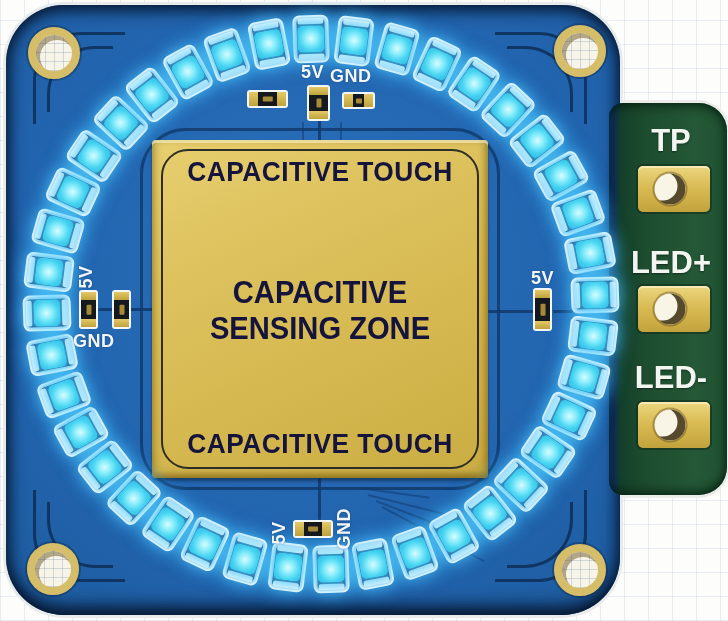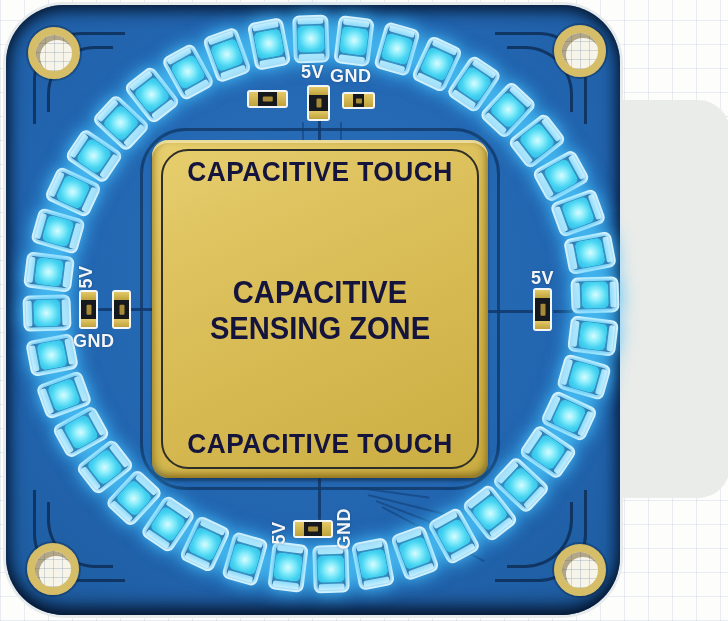--- a/index.html
+++ b/index.html
@@ -70,21 +70,21 @@
     border:3px solid rgba(13,45,84,.65); border-radius:46px; z-index:3;
   }
   .chev { position:absolute; width:92px; height:92px; box-sizing:border-box; border:0 solid rgba(12,42,80,.78); z-index:3; }
   .chev.i { width:66px; height:66px; }
   .c-tl { border-top-width:3px; border-left-width:3px; border-top-left-radius:48px; }
   .c-tr { border-top-width:3px; border-right-width:3px; border-top-right-radius:48px; }
   .c-bl { border-bottom-width:3px; border-left-width:3px; border-bottom-left-radius:48px; }
   .c-br { border-bottom-width:3px; border-right-width:3px; border-bottom-right-radius:48px; }
   
   .pad {
-    position:absolute; left:152px; top:140px; width:336px; height:338px; border-radius:16px;
+    position:absolute; left:152px; top:140px; width:336px; height:338px; border-radius:4px;
     background: linear-gradient(155deg, #e8cf6f 0%, #ddc25e 30%, #d5b84f 62%, #c9ac42 100%);
     box-shadow: inset 0 3px 0 rgba(255,248,205,.6), inset 0 -4px 6px rgba(110,80,10,.5),
       inset 4px 0 6px rgba(150,115,25,.3), inset -4px 0 6px rgba(130,95,15,.35),
       0 3px 3px rgba(10,25,50,.5);
     z-index:4;
   }
   .pad-outline { position:absolute; inset:9px; border:2.5px solid #2e2e28; border-radius:27px; }
   .pad-text { position:absolute; left:0; right:0; text-align:center; color:#14143c; font-weight:bold; }
   .pad-top-label    { top:16px;  font-size:28px; letter-spacing:.5px; transform:scaleX(.94); }
   .pad-bottom-label { bottom:18px; font-size:28px; letter-spacing:.5px; transform:scaleX(.94); }
@@ -124,20 +124,34 @@
     transform:translate(-50%,-50%); background:#caa83e; opacity:.8; border-radius:1px; }
   .smd.v .m::after { content:""; position:absolute; left:50%; top:50%; width:5px; height:55%;
     transform:translate(-50%,-50%); background:#caa83e; opacity:.8; border-radius:1px; }
 </style>
 </head>
 <body>
 
 <div id="canvas">
 
   <div class="tab-outline"></div>
+  <div class="tab" id="tab">
+      <div class="pin-label" style="top: 20px;">TP</div>
+      <div class="pin-pad" style="top: 63px;">
+        <div class="pin-hole"></div>
+      </div>
+      <div class="pin-label" style="top: 142px;">LED+</div>
+      <div class="pin-pad" style="top: 183px;">
+        <div class="pin-hole"></div>
+      </div>
+      <div class="pin-label" style="top: 257px;">LED-</div>
+      <div class="pin-pad" style="top: 299px;">
+        <div class="pin-hole"></div>
+      </div>
+    </div>
 
   <div class="board"></div>
 
   <div class="pad-ring-trace"></div>
   <div class="chev c-tl" style="left:33px;  top:32px;"></div>
   <div class="chev c-tl i" style="left:47px;  top:46px;"></div>
   <div class="chev c-tr" style="left:495px; top:32px;"></div>
   <div class="chev c-tr i" style="left:507px; top:46px;"></div>
   <div class="chev c-bl" style="left:33px;  top:490px;"></div>
   <div class="chev c-bl i" style="left:47px;  top:502px;"></div>

